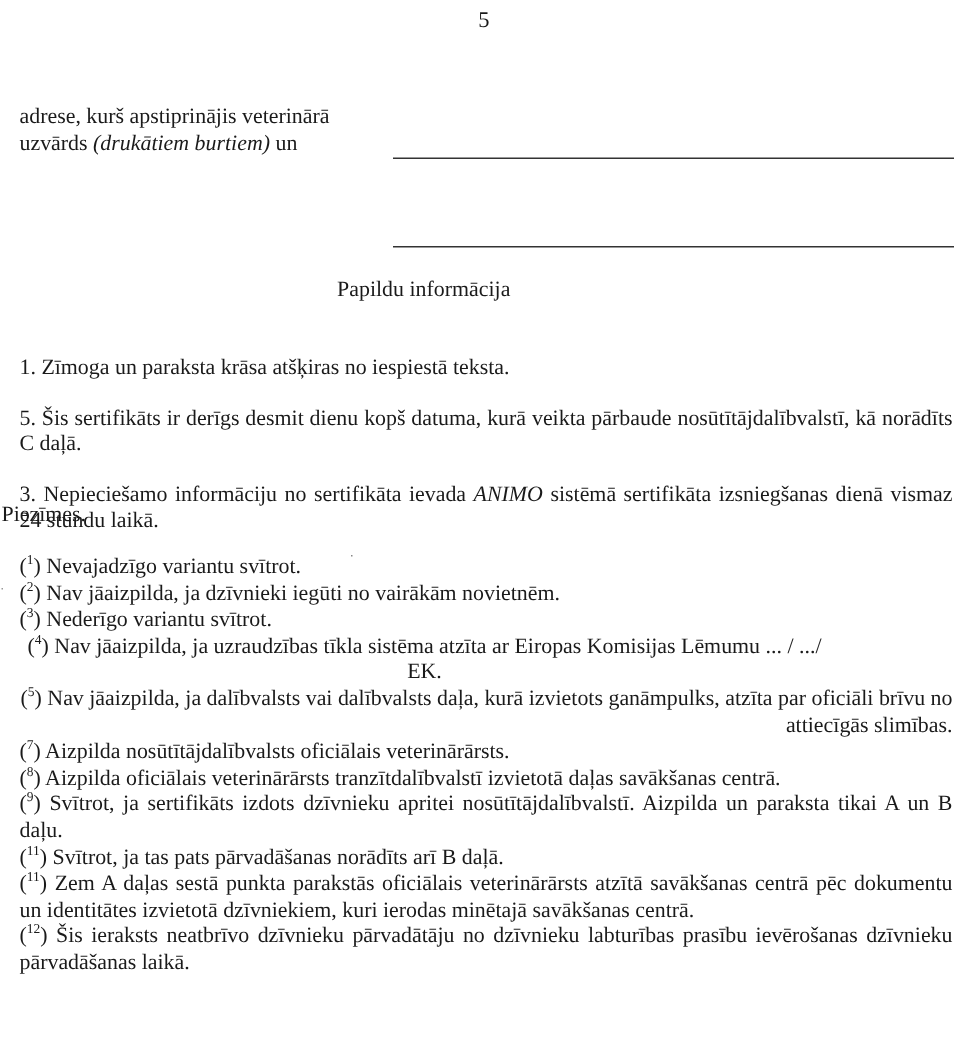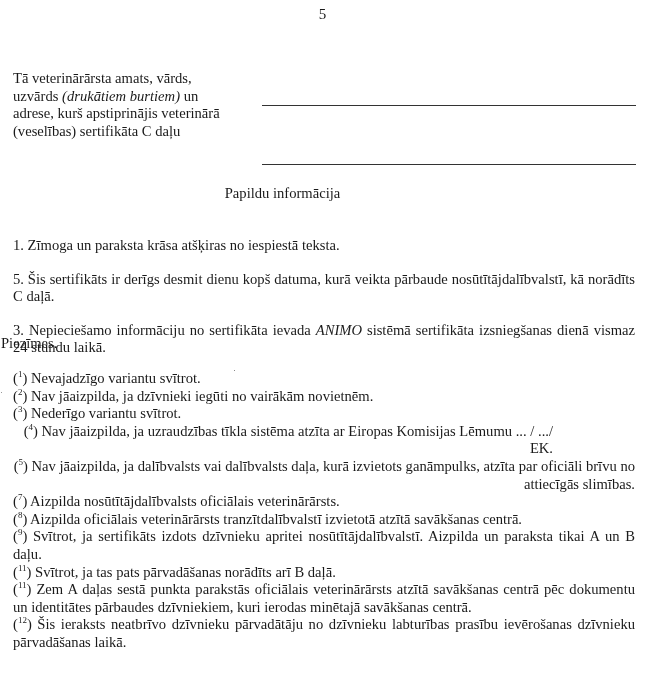--- a/index.html
+++ b/index.html
@@ -94,24 +94,22 @@
       height: 1px;
       background: #999;
     }
   </style>
 </head>
 <body>
 
 <div class="page-number">5</div>
 
 <div class="signature-block">
-  <div>Tā veterinārārsta amats, vārds,</div>
+  <div>adrese, kurš apstiprinājis veterinārā</div>
   <div><span>uzvārds </span><i>(drukātiem burtiem)</i><span> un</span></div>
-  <div>adrese, kurš apstiprinājis veterinārā</div>
-  <div>(veselības) sertifikāta C daļu</div>
 </div>
 
 <div class="sig-line sig-line-1"></div>
 <div class="sig-line sig-line-2"></div>
 
 <div class="section-heading">Papildu informācija</div>
 
 <div class="info-list">
   <div class="info-item">1. Zīmoga un paraksta krāsa atšķiras no iespiestā teksta.</div>
   <div class="info-item">5. Šis sertifikāts ir derīgs desmit dienu kopš datuma, kurā veikta pārbaude nosūtītājdalībvalstī, kā norādīts C daļā.</div>
@@ -120,21 +118,21 @@
 
 <div class="notes-heading">Piezīmes.</div>
 
 <div class="dot-mark"></div>
 <div class="dot-mark-2"></div>
 
 <div class="notes-list">
   <div class="note">(<sup>1</sup>) <span>Nevajadzīgo variantu svītrot.</span></div>
   <div class="note">(<sup>2</sup>) <span>Nav jāaizpilda, ja dzīvnieki iegūti no vairākām novietnēm.</span></div>
   <div class="note">(<sup>3</sup>) <span>Nederīgo variantu svītrot.</span></div>
-  <div class="note" style="width:540px;text-align:right;">(<sup>4</sup>) <span>Nav jāaizpilda, ja uzraudzības tīkla sistēma atzīta ar Eiropas Komisijas Lēmumu ... / .../ EK.</span></div>
+  <div class="note" style="width:540px;text-align:center;">(<sup>4</sup>) <span>Nav jāaizpilda, ja uzraudzības tīkla sistēma atzīta ar Eiropas Komisijas Lēmumu ... / .../ EK.</span></div>
   <div class="note" style="text-align:right;">(<sup>5</sup>) <span>Nav jāaizpilda, ja dalībvalsts vai dalībvalsts daļa, kurā izvietots ganāmpulks, atzīta par oficiāli brīvu no attiecīgās slimības.</span></div>
   <div class="note">(<sup>7</sup>) <span>Aizpilda nosūtītājdalībvalsts oficiālais veterinārārsts.</span></div>
-  <div class="note">(<sup>8</sup>) <span>Aizpilda oficiālais veterinārārsts tranzītdalībvalstī izvietotā atzītā savākšanas centrā.</span></div>
+  <div class="note">(<sup>8</sup>) <span>Aizpilda oficiālais veterinārārsts tranzītdalībvalstī izvietotā daļas savākšanas centrā.</span></div>
   <div class="note">(<sup>9</sup>) <span>Svītrot, ja sertifikāts izdots dzīvnieku apritei nosūtītājdalībvalstī. Aizpilda un paraksta tikai A un B daļu.</span></div>
   <div class="note">(<sup>11</sup>) <span>Svītrot, ja tas pats pārvadāšanas norādīts arī B daļā.</span></div>
-  <div class="note">(<sup>11</sup>) <span>Zem A daļas sestā punkta parakstās oficiālais veterinārārsts atzītā savākšanas centrā pēc dokumentu un identitātes pārbaudes dzīvniekiem, kuri ierodas minētajā savākšanas centrā.</span></div>
+  <div class="note">(<sup>11</sup>) <span>Zem A daļas sestā punkta parakstās oficiālais veterinārārsts atzītā savākšanas centrā pēc dokumentu un identitātes izvietotā dzīvniekiem, kuri ierodas minētajā savākšanas centrā.</span></div>
   <div class="note">(<sup>12</sup>) <span>Šis ieraksts neatbrīvo dzīvnieku pārvadātāju no dzīvnieku labturības prasību ievērošanas dzīvnieku pārvadāšanas laikā.</span></div>
 </div>
 
 </body></html>

